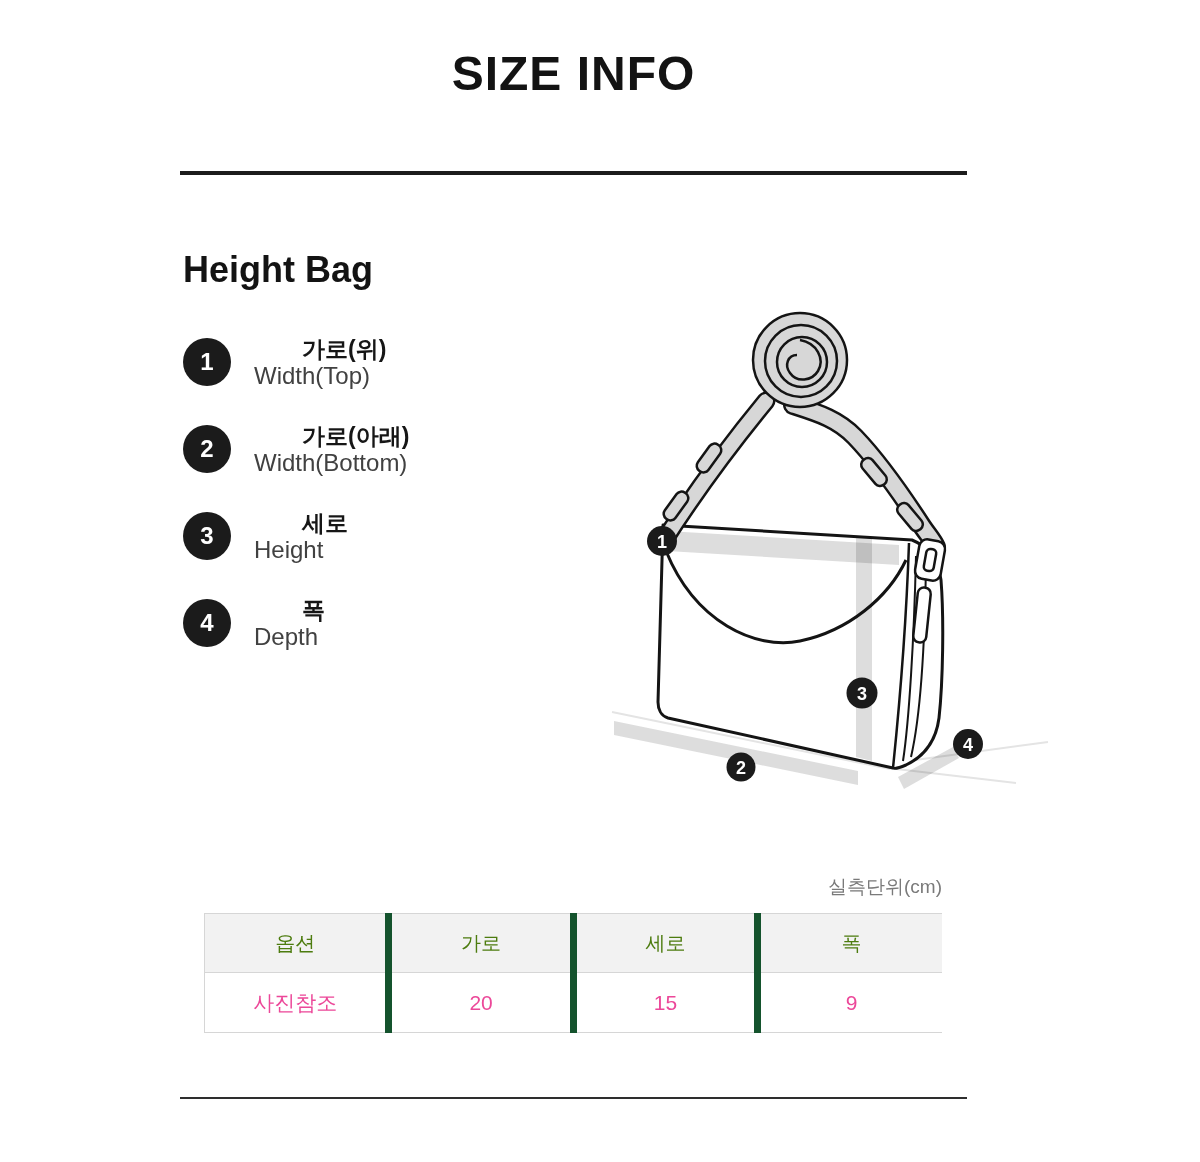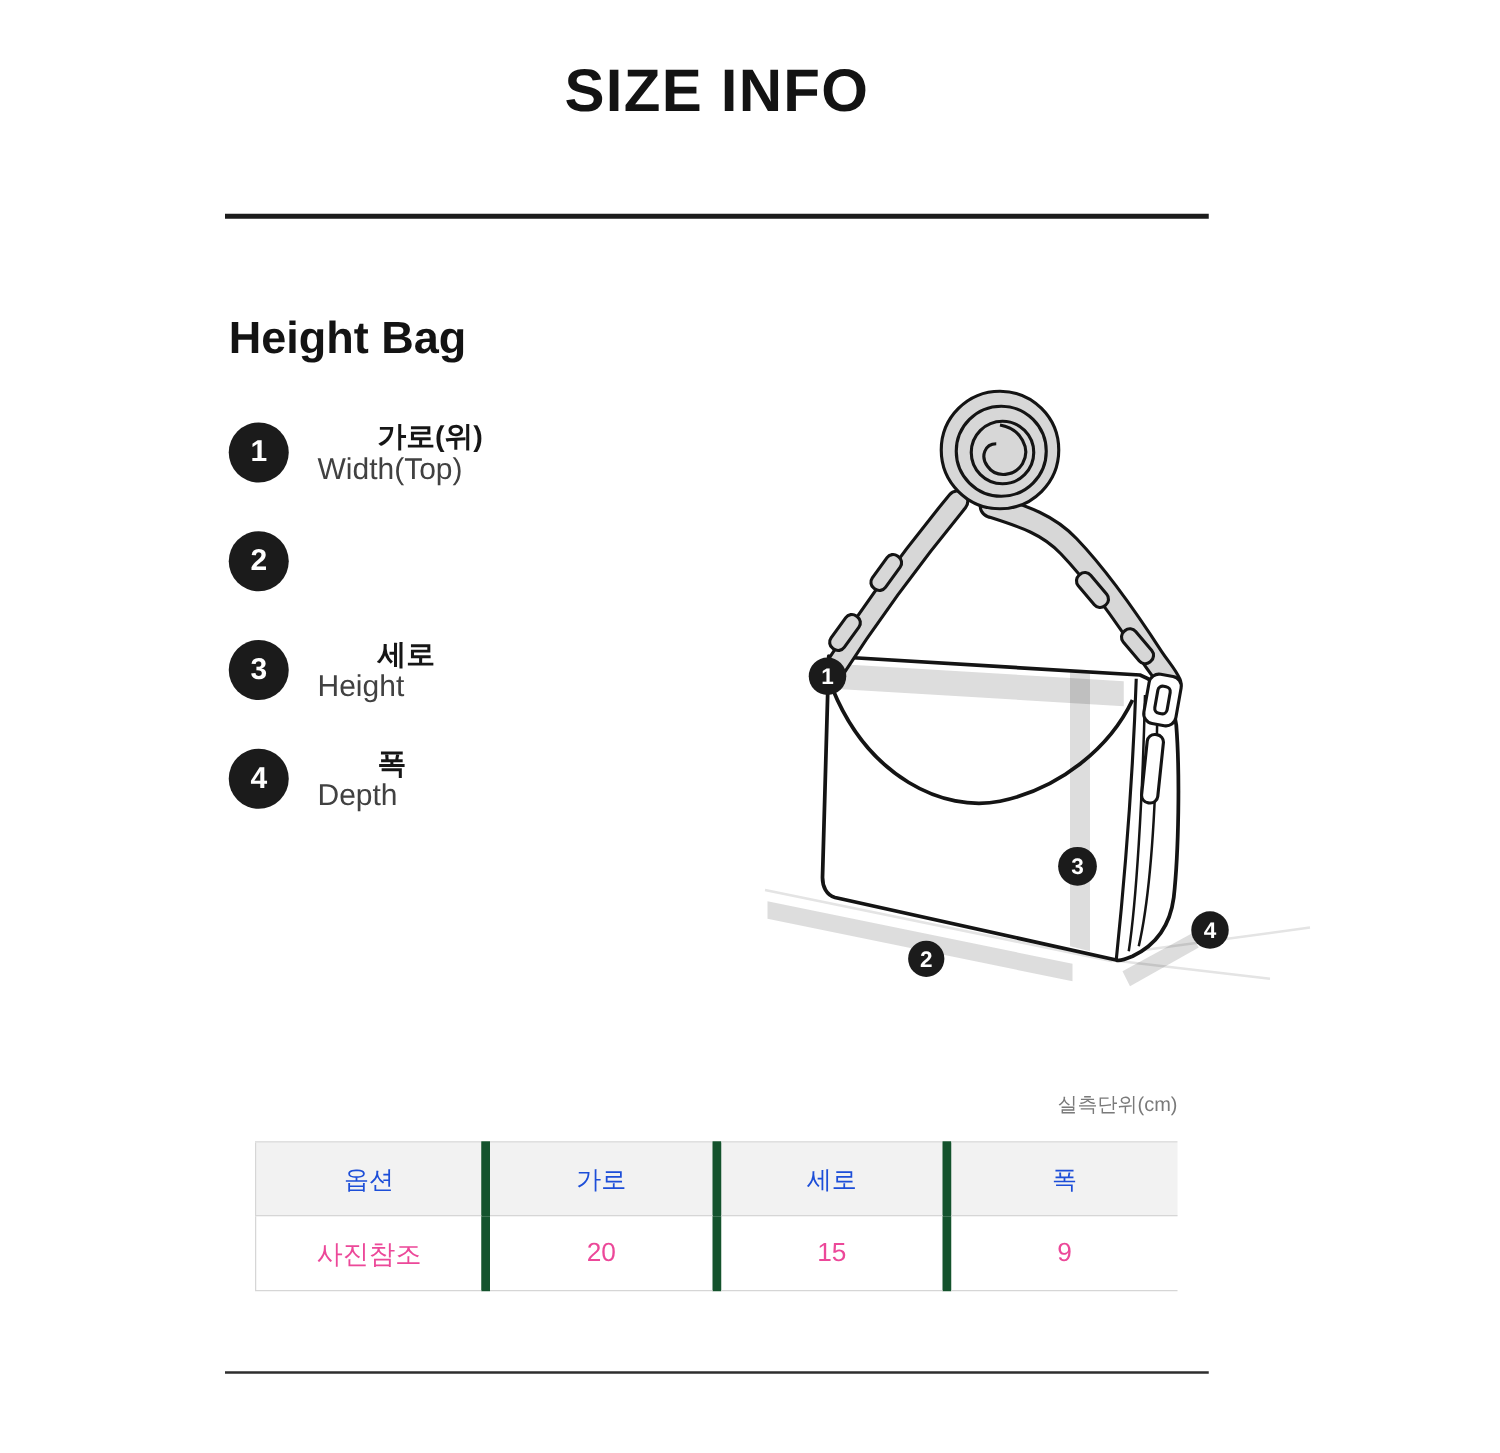--- a/index.html
+++ b/index.html
@@ -24,30 +24,30 @@
     width:48px; height:48px; border-radius:50%; background:#1b1b1b; color:#fff;
     display:flex; align-items:center; justify-content:center;
     font-size:24px; font-weight:700; flex:0 0 48px;
   }
   .legend-labels { display:flex; flex-direction:column; justify-content:center; }
   .label-ko { font-size:23px; font-weight:700; color:#161616; line-height:27px;margin-left:48px; }
   .label-en { font-size:24px; font-weight:400; color:#414141; line-height:25px; }
   .diagram-wrap { position:absolute; left:580px; top:295px; width:480px; height:545px; }
   .unit-note {
     position:absolute; left:580px; top:874px; width:362px; text-align:right;
-    font-size:16px; color:#7a7a7a;
+    font-size:19px; color:#7a7a7a;
   }
   table.size-table {
     position:absolute; left:204px; top:913px; width:738px;
     border-collapse:collapse; table-layout:fixed; text-align:center;
     border-left:1px solid #d6d6d6;
   }
   table.size-table tr { border-top:1px solid #d6d6d6; border-bottom:1px solid #d6d6d6; }
   table.size-table th {
-    height:56px; background:#f2f2f2; font-size:20px; font-weight:400; color:#1d4ed8;
+    height:56px; background:#f2f2f2; font-size:20px; font-weight:400; color:#4d7c0f;
   }
   table.size-table td { height:57px; font-size:21px; font-weight:400; color:#ec4899; }
   table.size-table th + th, table.size-table td + td { border-left:7px solid #14532d; }
   .bottom-divider {
     position:absolute; left:180px; top:1097px; width:787px; height:2px; background:#2e2e2e;
   }
   .marker-num { font-size:18px; font-weight:700; fill:#ffffff; }
 </style>
 </head>
 <body>
@@ -61,20 +61,24 @@
 <div class="legend">
   <div class="legend-item">
     <div class="legend-num">1</div>
     <div class="legend-labels">
       <span class="label-ko">가로(위)</span>
       <span class="label-en">Width(Top)</span>
     </div>
   </div>
   <div class="legend-item">
     <div class="legend-num">2</div>
+    <div class="legend-labels">
+      <span class="label-ko">가로(아래)</span>
+      <span class="label-en">Width(Bottom)</span>
+    </div>
   </div>
   <div class="legend-item">
     <div class="legend-num">3</div>
     <div class="legend-labels">
       <span class="label-ko">세로</span>
       <span class="label-en">Height</span>
     </div>
   </div>
   <div class="legend-item">
     <div class="legend-num">4</div>

